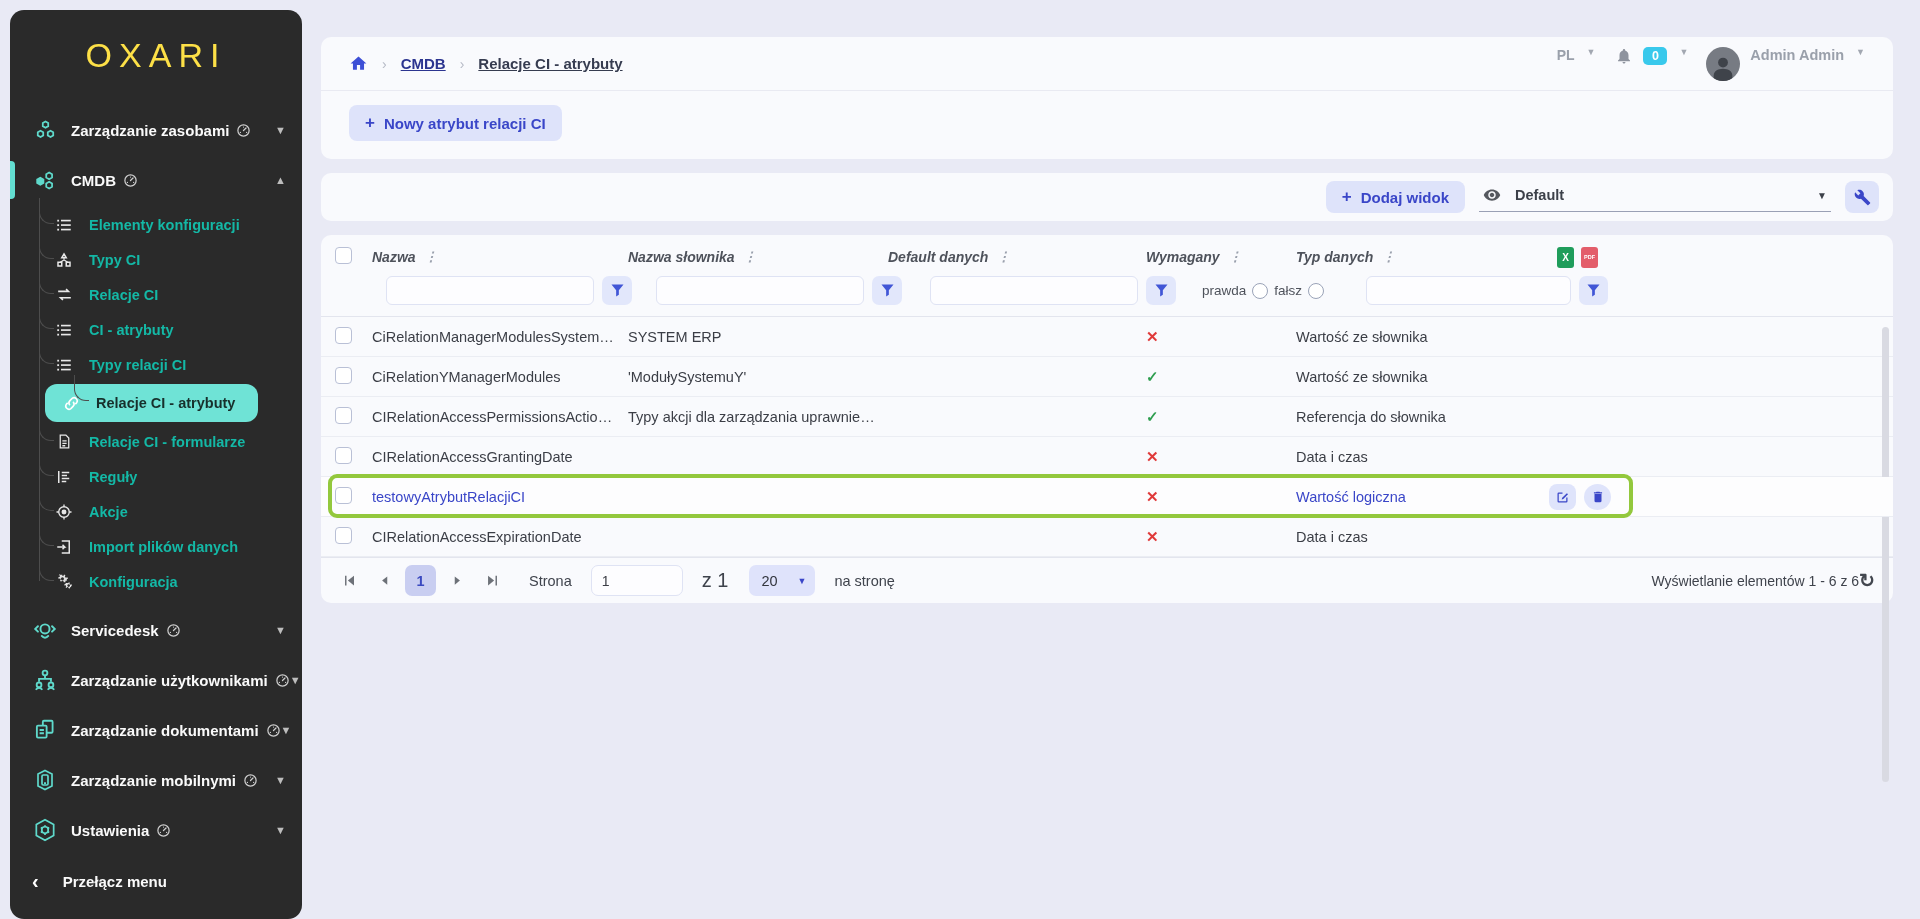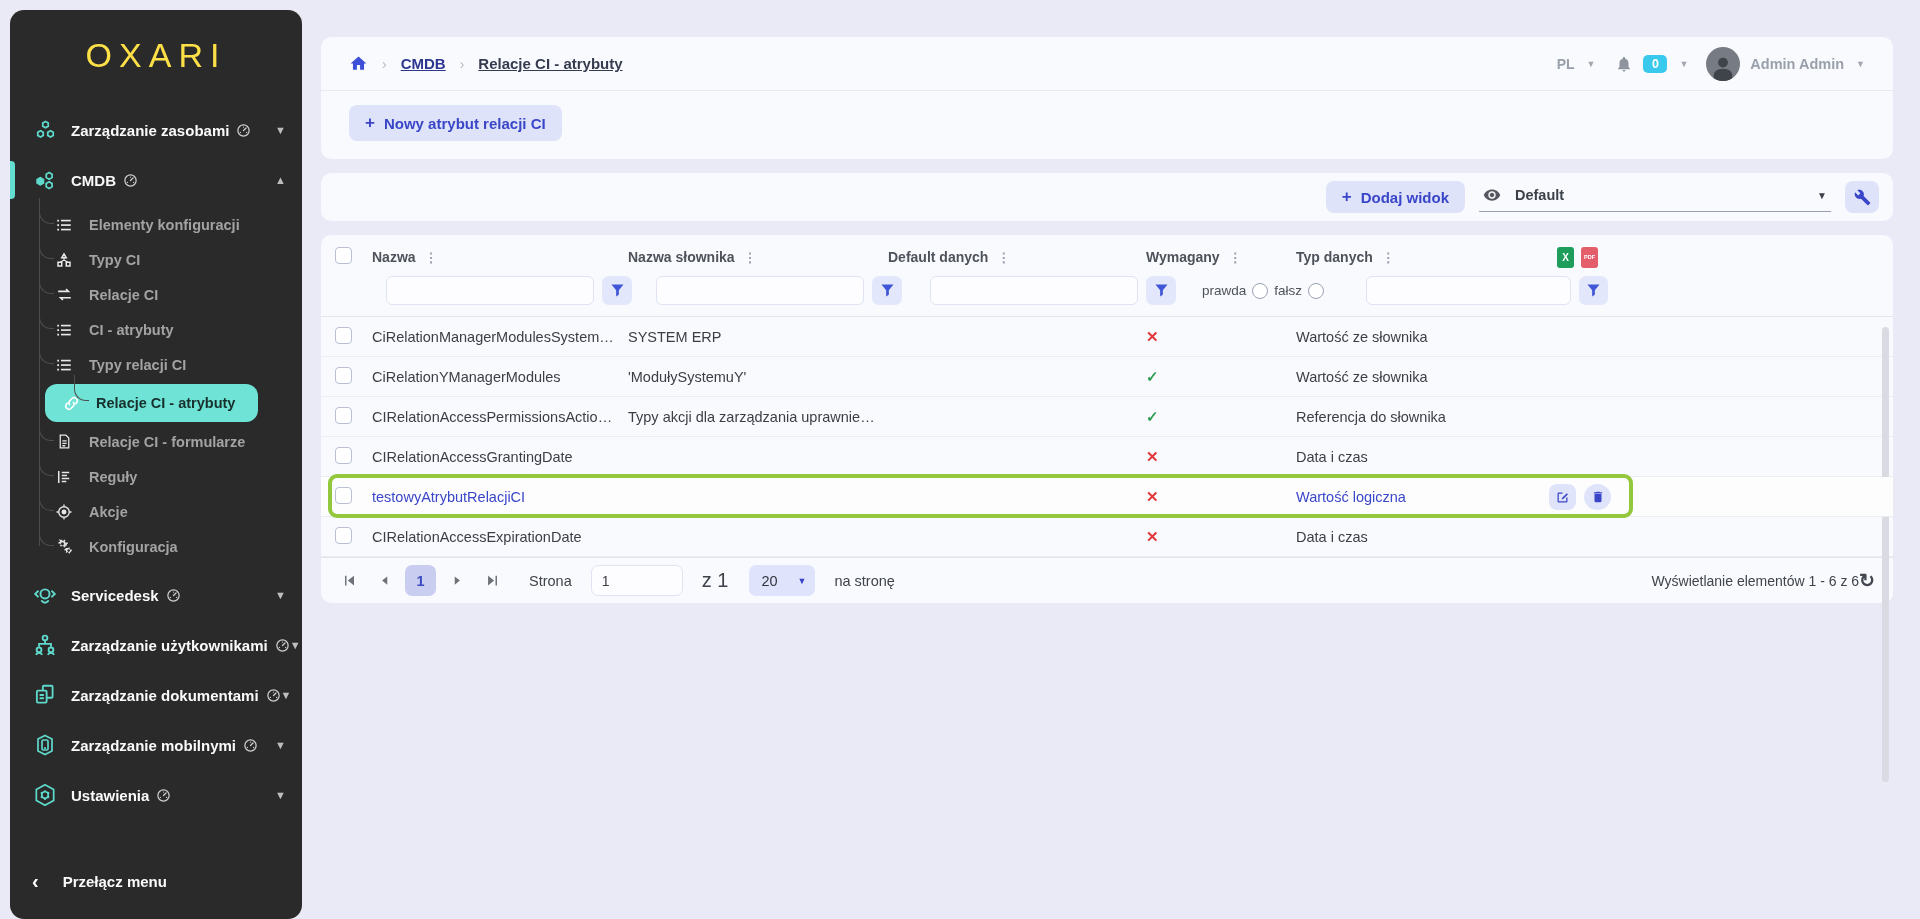--- a/index.html
+++ b/index.html
@@ -23,21 +23,21 @@
   .children { position:relative; padding:2px 0 6px; }
   .children::before { content:""; position:absolute; left:29px; top:-6px; bottom:24px;
     width:1px; background:#4d4d4d; }
   .side-child { position:relative; display:flex; align-items:center; height:35px;
     padding-left:44px; cursor:pointer; }
   .side-child .branch { position:absolute; left:29px; top:-9px; width:15px; height:26px;
     border-left:1px solid #4d4d4d; border-bottom:1px solid #4d4d4d;
     border-bottom-left-radius:12px; }
   .side-child .c-icon { width:20px; height:20px; margin-right:15px; display:flex;
     align-items:center; justify-content:center; color:#e8e8e8; flex:0 0 20px; }
-  .side-child .c-label { font-size:14.5px; font-weight:600; color:#a3a3a3; white-space:nowrap; }
+  .side-child .c-label { font-size:14.5px; font-weight:600; color:#14b8a6; white-space:nowrap; }
   .side-child.active { background:#6fe3d6; border-radius:12px; margin:2px 44px 2px 35px;
     height:38px; padding-left:16px; }
   .side-child.active .c-icon { color:#ffffff; }
   .side-child.active .c-label { color:#17302c; font-weight:600; }
   .menu-toggle { position:absolute; left:0; bottom:18px; width:100%; display:flex;
     align-items:center; padding:0 22px; height:40px; cursor:pointer; }
   .menu-toggle .tg-chev { font-size:20px; font-weight:700; color:#ffffff; margin-right:24px; }
   .menu-toggle .tg-label { font-size:15px; font-weight:700; color:#fafafa; }
 
   
@@ -45,21 +45,21 @@
   .card { background:#f9fafd; border-radius:10px; }
 
   
   .card-top { margin-bottom:14px; }
   .bc-row { height:53px; display:flex; align-items:center; justify-content:space-between;
     padding:0 26px 0 28px; }
   .breadcrumb { display:flex; align-items:center; gap:14px; }
   .bc-sep { color:#b6bac6; font-size:14px; }
   .bc-link { font-size:15px; font-weight:700; color:#2c3590; text-decoration:underline; cursor:pointer; }
   .bc-current { font-size:15px; font-weight:700; color:#363c50; text-decoration:underline; cursor:pointer; }
-  .hdr-right { display:flex; align-items:center; gap:10px; color:#9aa0ab; }
+  .hdr-right { display:flex; align-items:flex-start; gap:10px; color:#9aa0ab; }
   .hdr-lang { font-size:14px; font-weight:600; }
   .hdr-caret { font-size:9px; color:#a2a7b1; margin:0 2px; }
   .badge { background:#39c9ec; color:#fff; font-size:12.5px; font-weight:700;
     min-width:24px; height:18px; border-radius:5px; display:flex; align-items:center;
     justify-content:center; padding:0 6px; }
   .avatar { width:34px; height:34px; border-radius:50%; background:#777b83; overflow:hidden;
     display:flex; align-items:flex-end; justify-content:center; margin-left:6px; }
   .hdr-user { font-size:14.5px; font-weight:600; }
   .divider { height:1px; background:#e9eaf2; }
   .newbtn-row { padding:14px 26px 18px 28px; }
@@ -76,22 +76,22 @@
   .view-select .v-label { font-size:14.5px; font-weight:600; color:#3c4049; }
   .view-select .v-caret { margin-left:auto; font-size:10px; color:#3c4049; }
   .icon-btn { width:34px; height:32px; border-radius:8px; background:#dee3fa; border:none;
     display:flex; align-items:center; justify-content:center; cursor:pointer; color:#3a46c8; }
 
   
   .table-card { position:relative; padding-bottom:0; }
   .trow { display:grid; grid-template-columns:51px 256px 260px 258px 150px 242px 1fr;
     align-items:center; }
   .thead-row { height:38px; padding-top:6px; }
-  .th { display:flex; align-items:center; gap:9px; font-size:14px; font-weight:600;
-    color:#4e525b; }
+  .th { display:flex; gap:9px; font-size:14px; font-weight:600;
+    color:#4e525b;font-style:italic; }
   .kebab { color:#9aa0ad; font-size:13px; font-weight:700; letter-spacing:0; cursor:pointer; }
   .filter-row { height:44px; border-bottom:1px solid #e3e5ee; padding-bottom:8px;gap:14px; }
   .f-cell { display:flex; align-items:center; gap:8px; }
   .f-input { width:208px; height:29px; border:1px solid #dfe3f4; border-radius:6px;
     background:#fdfdff; font-family:inherit; font-size:13px; padding:0 8px; outline:none; }
   .f-btn { width:30px; height:29px; border:none; border-radius:7px; background:#e2e7fb;
     display:flex; align-items:center; justify-content:center; cursor:pointer; }
   .radio-group { display:flex; align-items:center; gap:6px; font-size:13.5px; color:#4e525b; }
   .radio { width:16px; height:16px; border:1px solid #9aa3b8; border-radius:50%;
     background:#fff; cursor:pointer; }
@@ -288,20 +288,30 @@
               <circle cx="12" cy="12" r="7"></circle>
               <circle cx="12" cy="12" r="2.4" fill="currentColor"></circle>
               <path d="M12 2v3M12 19v3M2 12h3M19 12h3"></path>
             </svg>
           </span>
           <span class="c-label">Akcje</span>
         </div>
         <div class="side-child">
           <span class="branch"></span>
           <span class="c-icon">
+            <svg width="18" height="18" viewBox="0 0 24 24" fill="none" stroke="currentColor" stroke-width="2">
+              <path d="M9 4h10v16H9"></path>
+              <path d="M3 12h10l-3-3M13 12l-3 3"></path>
+            </svg>
+          </span>
+          <span class="c-label">Import plików danych</span>
+        </div>
+        <div class="side-child">
+          <span class="branch"></span>
+          <span class="c-icon">
             <svg width="19" height="19" viewBox="0 0 24 24" fill="currentColor">
               <path d="M9 4.5 10.5 5l1 -1.7 1.6.9-.6 1.9 1.2 1.2 1.9-.6.9 1.6L14.8 9.3l.5 1.5-2 .4-.2 1.8-2-.1-.6-1.8-1.6-.4-1.2 1.6-1.4-1.1 1-1.7-.9-1.4-2 .3-.2-1.8 1.9-.7.2-1.6L4.7 4.1 5.8 2.7l1.7 1 1.5-.7z" opacity=".95"></path>
               <circle cx="9.4" cy="8.4" r="1.9" fill="#2a2a2a"></circle>
               <path d="M15.5 13.8l1.2.4.8-1.3 1.3.7-.5 1.5 1 1 1.5-.5.7 1.3-1.3.8.4 1.2-1.6.3-.1 1.5-1.6-.1-.5-1.4-1.3-.3-1 1.2-1.1-.9.8-1.3-.7-1.1-1.6.2-.1-1.4 1.5-.6.2-1.2z"></path>
               <circle cx="17.3" cy="17.2" r="1.6" fill="#2a2a2a"></circle>
             </svg>
           </span>
           <span class="c-label">Konfiguracja</span>
         </div>
       </div>

